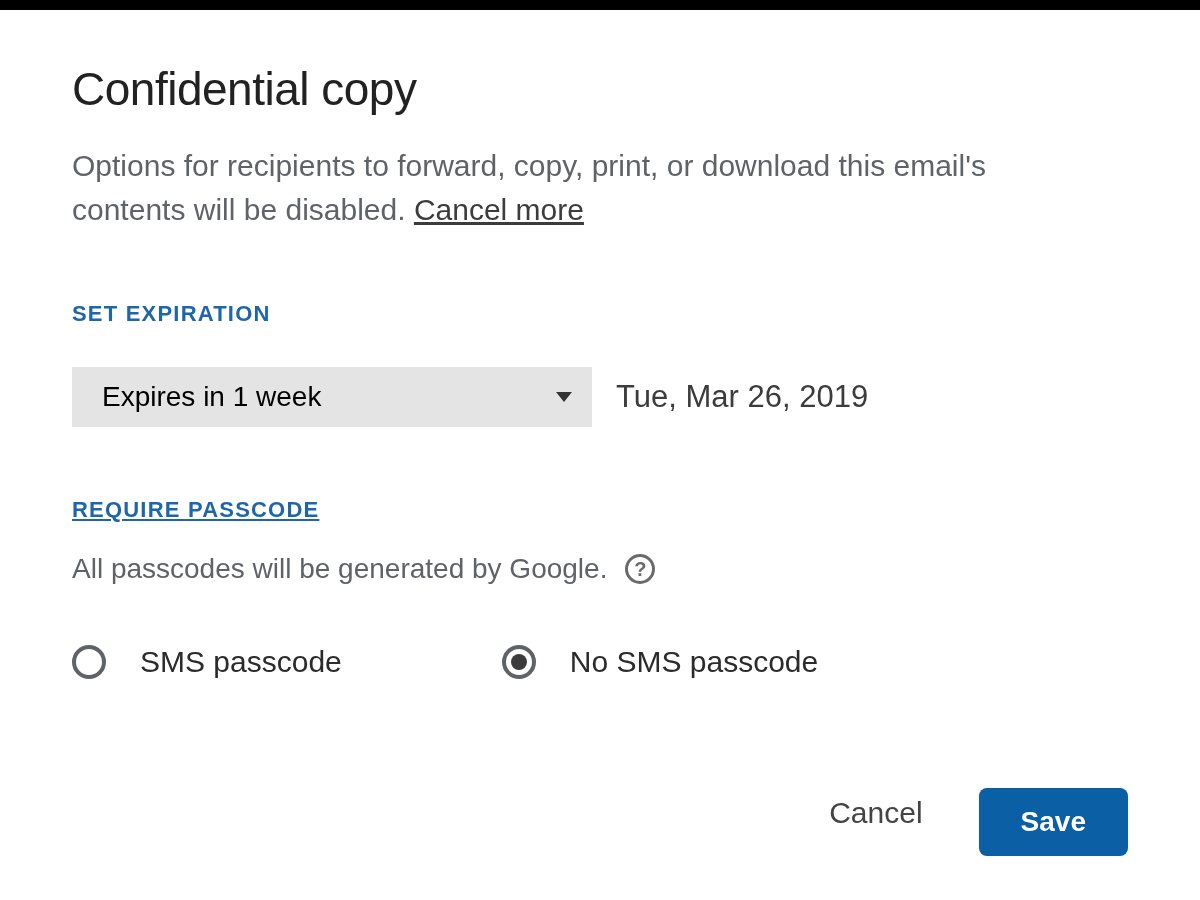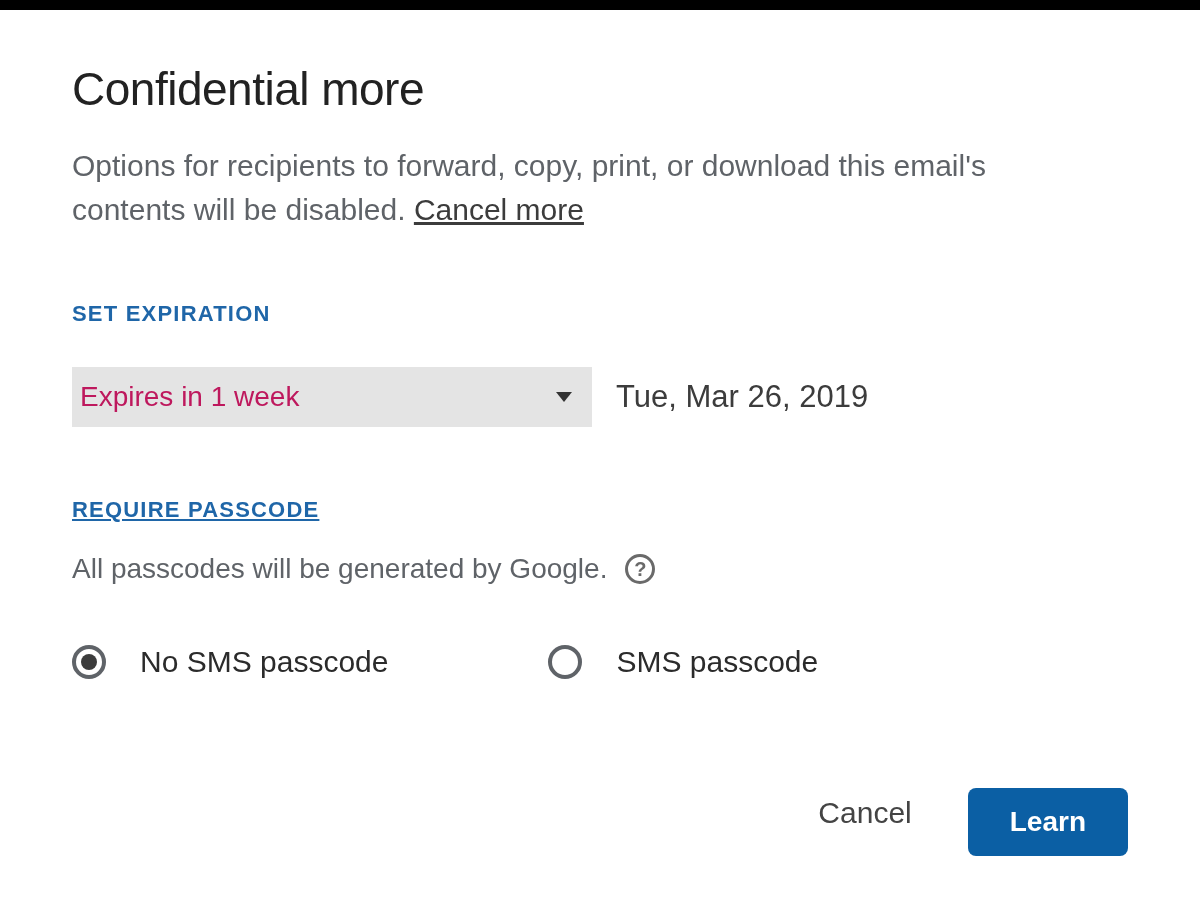--- a/index.html
+++ b/index.html
@@ -51,23 +51,23 @@
     align-items: center;
     gap: 24px;
   }
   .dropdown {
     background: #e4e4e4;
     min-width: 520px;
     height: 60px;
     display: flex;
     align-items: center;
     justify-content: space-between;
-    padding: 0 20px 0 8px;
+    padding: 0 20px 0 30px;
     font-size: 28px;
-    color: #be185d;
+    color: #000000;
     cursor: pointer;
   }
   .caret {
     width: 0;
     height: 0;
     border-left: 8px solid transparent;
     border-right: 8px solid transparent;
     border-top: 10px solid #333333;
   }
   .expire-date {
@@ -156,21 +156,21 @@
     border-radius: 8px;
     padding: 18px 42px;
     cursor: pointer;
   }
 </style>
 </head>
 <body>
 
 <div class="dialog">
 
-  <h1 class="title">Confidential more</h1>
+  <h1 class="title">Confidential copy</h1>
 
   <div class="description">
     <span>Options for recipients to forward, copy, print, or download this email's contents will be disabled. </span><a class="learn-more">Cancel more</a>
   </div>
 
   <div class="expiration-section">
     <div class="section-label">SET EXPIRATION</div>
     <div class="expiration-row">
       <div class="dropdown">
         <span>Expires in 1 week</span>
@@ -182,30 +182,30 @@
 
   <div class="passcode-section">
     <div class="section-label">REQUIRE PASSCODE</div>
     <div class="passcode-note-row">
       <span class="passcode-note">All passcodes will be generated by Google.</span>
       <span class="help-icon">?</span>
     </div>
 
     <div class="radio-row">
       <div class="radio-option">
+        <span class="radio-outer"></span>
+        <span class="radio-label">SMS passcode</span>
+      </div>
+      <div class="radio-option">
         <span class="radio-outer">
           <span class="radio-inner"></span>
         </span>
         <span class="radio-label">No SMS passcode</span>
       </div>
-      <div class="radio-option">
-        <span class="radio-outer"></span>
-        <span class="radio-label">SMS passcode</span>
-      </div>
     </div>
   </div>
 
   <div class="button-row">
     <button class="btn-cancel">Cancel</button>
-    <button class="btn-save">Learn</button>
+    <button class="btn-save">Save</button>
   </div>
 
 </div>
 
 </body></html>

